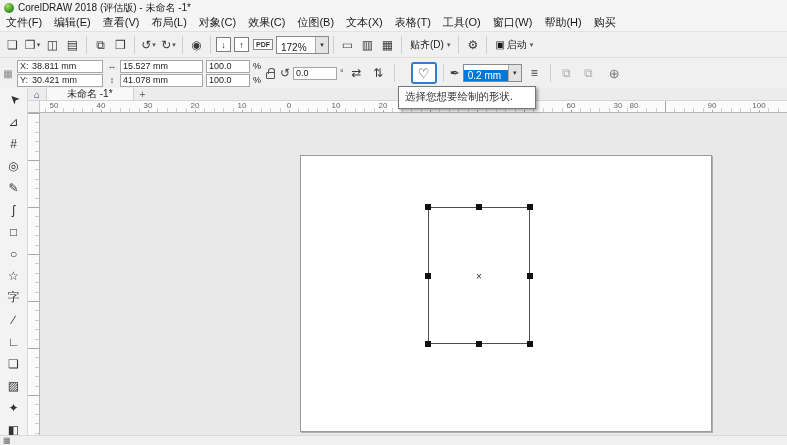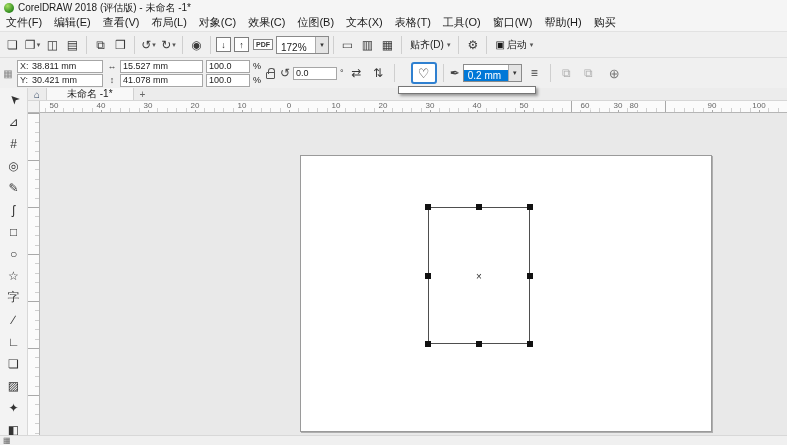--- a/index.html
+++ b/index.html
@@ -299,21 +299,21 @@
         <span class="lab" style="left:61px">40</span>
         <span class="lab" style="left:108px">30</span>
         <span class="lab" style="left:155px">20</span>
         <span class="lab" style="left:202px">10</span>
         <span class="lab" style="left:249px">0</span>
         <span class="lab" style="left:296px">10</span>
         <span class="lab" style="left:343px">20</span>
         <span class="lab" style="left:390px">30</span>
         <span class="lab" style="left:437px">40</span>
         <span class="lab" style="left:484px">50</span>
-        <span class="lab" style="left:545px">60</span>
+        <span class="lab" style="left:531px">60</span>
         <span class="lab" style="left:578px">30</span>
         <span class="lab" style="left:594px">80</span>
         <span class="lab" style="left:672px">90</span>
         <span class="lab" style="left:719px">100</span>
       </div>
     </div>
 
     <div class="content">
       <div class="vruler"></div>
       <div class="canvas">
@@ -332,13 +332,14 @@
       </div>
     </div>
   </div>
 </div>
 
 <div class="statusbar">
   <span>▦</span>
 </div>
 
 <div class="tooltip">
+  <div class="tt-body">选择您想要绘制的形状.</div>
 </div>
 
 </body></html>

